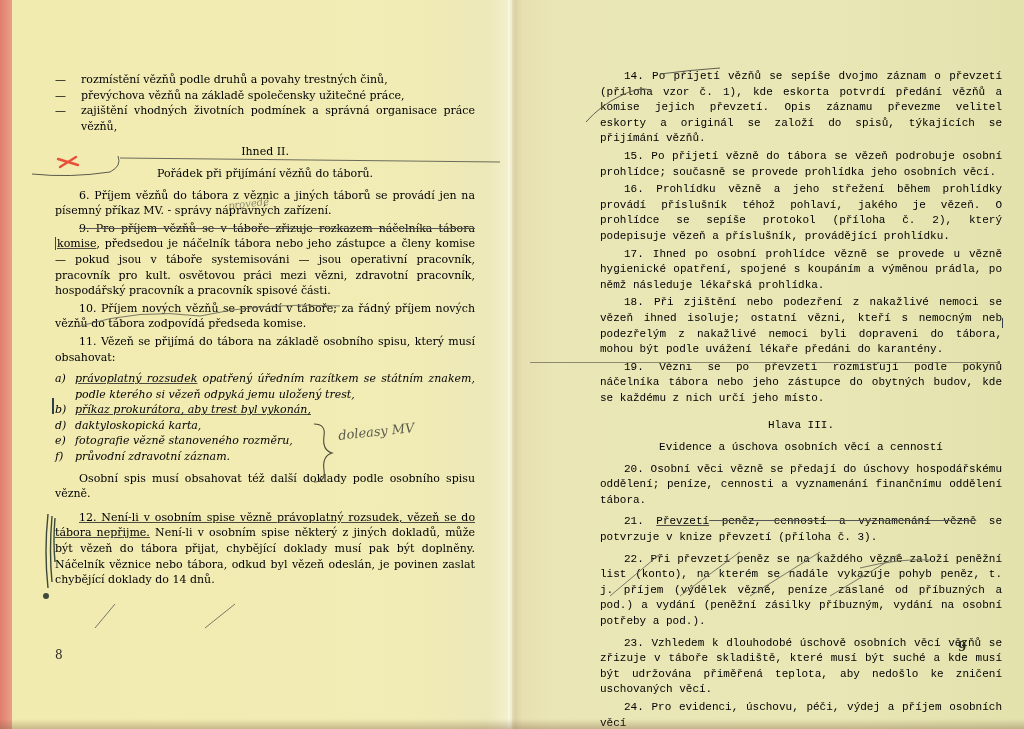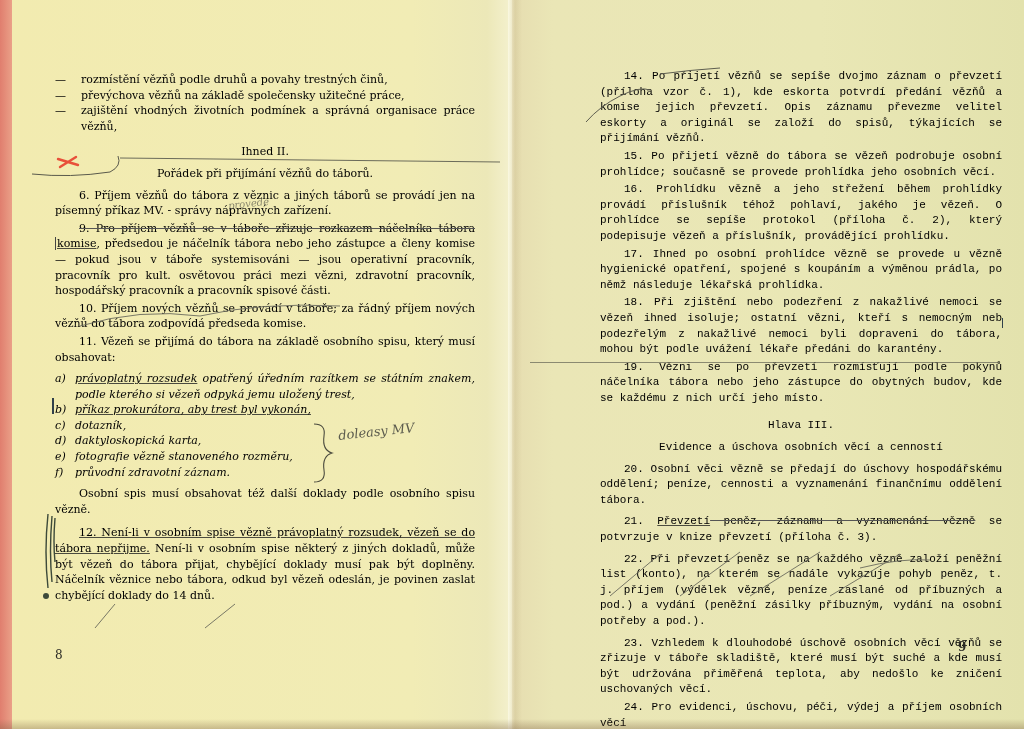--- a/index.html
+++ b/index.html
@@ -87,21 +87,20 @@
   <p class="subheading">Pořádek při přijímání vězňů do táborů.</p>
 
   <p class="para">6. Příjem vězňů do tábora z věznic a jiných táborů se provádí jen na písemný příkaz MV. - správy nápravných zařízení.</p>
   <p class="para"><span class="strike">9. Pro příjem vězňů se v táboře zřizuje rozkazem náčelníka tábora</span> <span class="ul" style="border-left:1px solid #444;padding-left:1px;">komise</span><span>, předsedou je náčelník tábora nebo jeho zástupce a členy komise — pokud jsou v táboře systemisováni — jsou operativní pracovník, pracovník pro kult. osvětovou práci mezi vězni, zdravotní pracovník, hospodářský pracovník a pracovník spisové části.</span></p>
   <p class="para" style="margin-top:2px;">10. Příjem nových vězňů se provádí v táboře; za řádný příjem nových vězňů do tábora zodpovídá předseda komise.</p>
   <p class="para">11. Vězeň se přijímá do tábora na základě osobního spisu, který musí obsahovat:</p>
 
   <div style="margin-top:6px;font-style:italic;">
     <p class="list-item"><span class="lbl">a)</span><span class="ul">právoplatný rozsudek</span><span> opatřený úředním razítkem se státním znakem, podle kterého si vězeň odpyká jemu uložený trest,</span></p>
     <p class="list-item"><span class="lbl">b)</span><span class="ul">příkaz prokurátora, aby trest byl vykonán,</span><span></span></p>
-    <p class="list-item"><span class="lbl">c)</span><span>dotazník,</span></p>
     <p class="list-item"><span class="lbl">d)</span><span>daktyloskopická karta,</span></p>
     <p class="list-item"><span class="lbl">e)</span><span>fotografie vězně stanoveného rozměru,</span></p>
     <p class="list-item"><span class="lbl">f)</span><span>průvodní zdravotní záznam.</span></p>
   </div>
 
   <p class="para" style="margin-top:6px;">Osobní spis musí obsahovat též další doklady podle osobního spisu vězně.</p>
   <p class="para" style="margin-top:8px;"><span class="ul">12. Není-li v osobním spise vězně právoplatný rozsudek, vězeň se do tábora nepřijme.</span><span> Není-li v osobním spise některý z jiných dokladů, může být vězeň do tábora přijat, chybějící doklady musí pak být doplněny. Náčelník věznice nebo tábora, odkud byl vězeň odeslán, je povinen zaslat chybějící doklady do 14 dnů.</span></p>
 </div>
 
 <svg class="red-x" viewBox="0 0 24 14">
@@ -134,21 +133,21 @@
   <p class="para">15. Po přijetí vězně do tábora se vězeň podrobuje osobní prohlídce; současně se provede prohlídka jeho osobních věcí.</p>
   <p class="para">16. Prohlídku vězně a jeho střežení během prohlídky provádí příslušník téhož pohlaví, jakého je vězeň. O prohlídce se sepíše protokol (příloha č. 2), který podepisuje vězeň a příslušník, provádějící prohlídku.</p>
   <p class="para">17. Ihned po osobní prohlídce vězně se provede u vězně hygienické opatření, spojené s koupáním a výměnou prádla, po němž následuje lékařská prohlídka.</p>
   <p class="para">18. Při zjištění nebo podezření z nakažlivé nemoci se vězeň ihned isoluje; ostatní vězni, kteří s nemocným neb podezřelým z nakažlivé nemoci byli dopraveni do tábora, mohou být podle uvážení lékaře předáni do karantény.</p>
   <p class="para">19. Vězni se po převzetí rozmísťují podle pokynů náčelníka tábora nebo jeho zástupce do obytných budov, kde se každému z nich určí jeho místo.</p>
 
   <p class="heading" style="margin-top:12px;">Hlava III.</p>
   <p class="subheading">Evidence a úschova osobních věcí a cenností</p>
 
   <p class="para">20. Osobní věci vězně se předají do úschovy hospodářskému oddělení; peníze, cennosti a vyznamenání finančnímu oddělení tábora.</p>
-  <p class="para" style="margin-top:6px;"><span>21. </span><span class="ul">Převzetí</span><span class="strike"> peněz, záznamu a vyznamenání vězně</span><span> se potvrzuje v knize převzetí (příloha č. 3).</span></p>
+  <p class="para" style="margin-top:6px;"><span>21. </span><span class="ul">Převzetí</span><span class="strike"> peněz, cenností a vyznamenání vězně</span><span> se potvrzuje v knize převzetí (příloha č. 3).</span></p>
   <p class="para" style="margin-top:6px;">22. Při převzetí peněz se na každého vězně založí peněžní list (konto), na kterém se nadále vykazuje pohyb peněz, t. j. příjem (výdělek vězně, peníze zaslané od příbuzných a pod.) a vydání (peněžní zásilky příbuzným, vydání na osobní potřeby a pod.).</p>
   <p class="para" style="margin-top:6px;">23. Vzhledem k dlouhodobé úschově osobních věcí vězňů se zřizuje v táboře skladiště, které musí být suché a kde musí být udržována přiměřená teplota, aby nedošlo ke zničení uschovaných věcí.</p>
   <p class="para">24. Pro evidenci, úschovu, péči, výdej a příjem osobních věcí</p>
 </div>
 
 <div class="rule" style="left:530px;top:362px;width:470px;"></div>
 <svg style="position:absolute;left:580px;top:66px;width:200px;height:60px;" viewBox="0 0 200 60">
   <path d="M80 8 Q110 4 140 2 M6 56 Q20 40 40 30 Q60 20 70 24" stroke="#5e5e50" stroke-width="1" fill="none"></path>
 </svg>
 <svg style="position:absolute;left:600px;top:548px;width:340px;height:50px;" viewBox="0 0 340 50">

